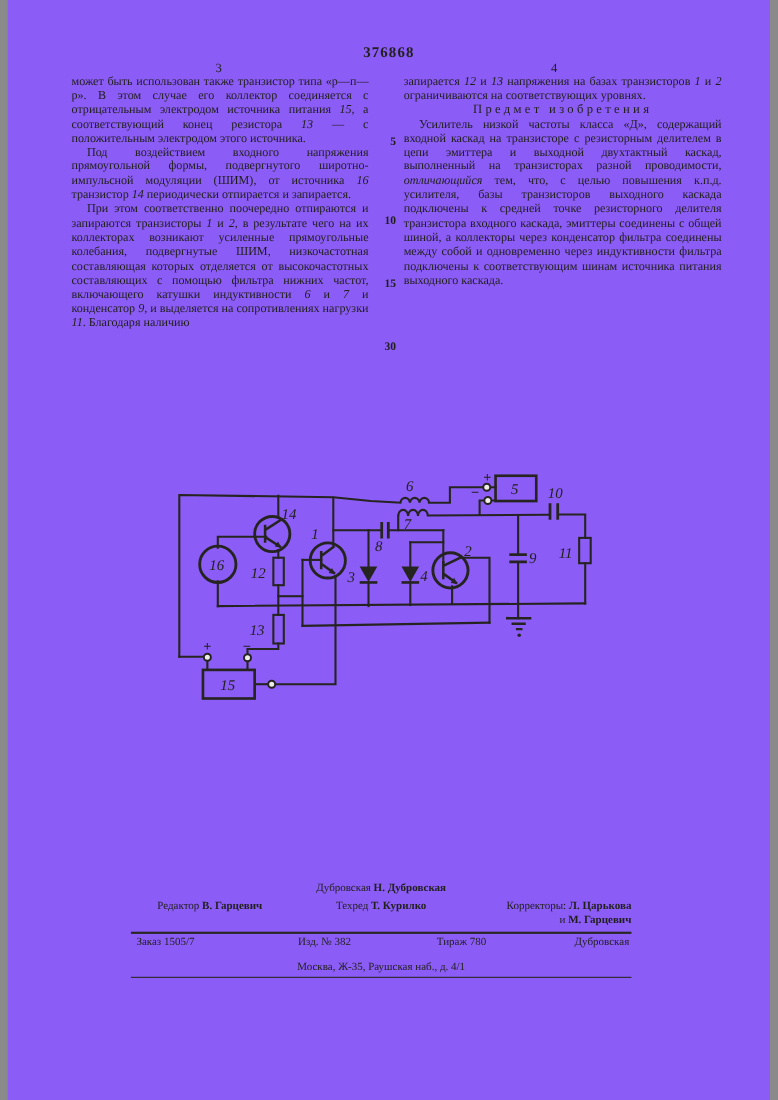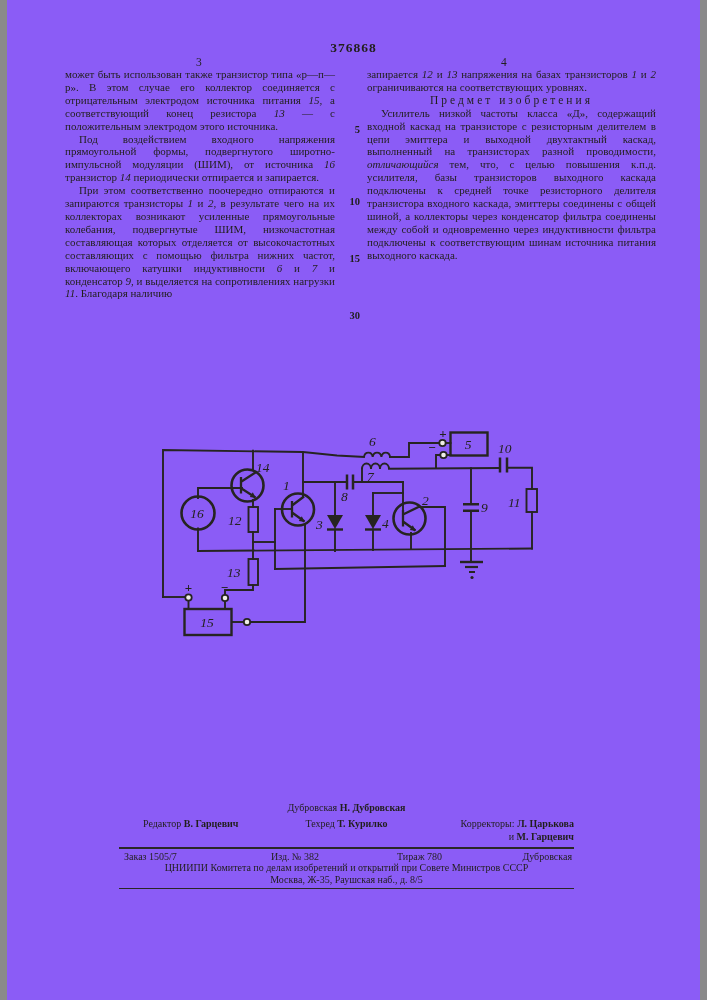--- a/index.html
+++ b/index.html
@@ -210,18 +210,17 @@
     <div class="row f-center" style="top:2px"><span>Дубровская </span><span class="bd">Н. Дубровская</span></div>
     <div class="row" style="top:18px; left:24px"><span>Редактор </span><span class="bd">В. Гарцевич</span></div>
     <div class="row" style="top:18px; left:50%; transform:translateX(-50%)"><span>Техред </span><span class="bd">Т. Курилко</span></div>
     <div class="row" style="top:18px; right:0"><span>Корректоры: </span><span class="bd">Л. Царькова</span></div>
     <div class="row" style="top:31px; right:0"><span>и </span><span class="bd">М. Гарцевич</span></div>
     <div class="rule" style="top:47px"></div>
     <div class="row" style="top:51px; left:5px">Заказ 1505/7</div>
     <div class="row" style="top:51px; left:152px">Изд. № 382</div>
     <div class="row" style="top:51px; left:278px">Тираж 780</div>
     <div class="row" style="top:51px; right:2px">Дубровская</div>
-    <div class="row f-center" style="top:62px">ЦНИИПИ Комитета по делам изобретений и открытий при Совете Министров СССР</div>
-    <div class="row f-center" style="top:74px">Москва, Ж-35, Раушская наб., д. 8/5</div>
+    <div class="row f-center" style="top:74px">Москва, Ж-35, Раушская наб., д. 4/1</div>
     <div class="rule thin" style="top:88px"></div>
   </div>
 
 </div>
 
 </body></html>

